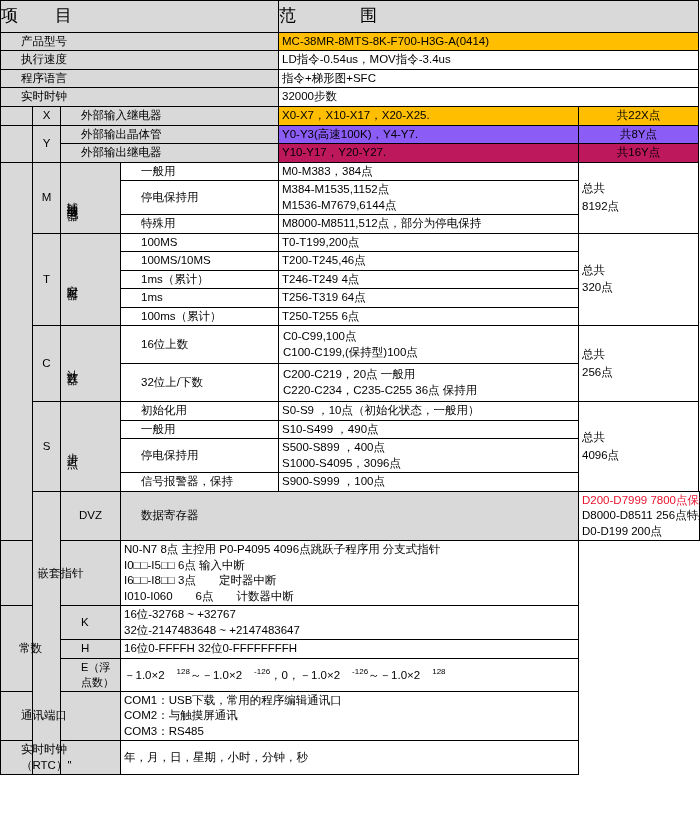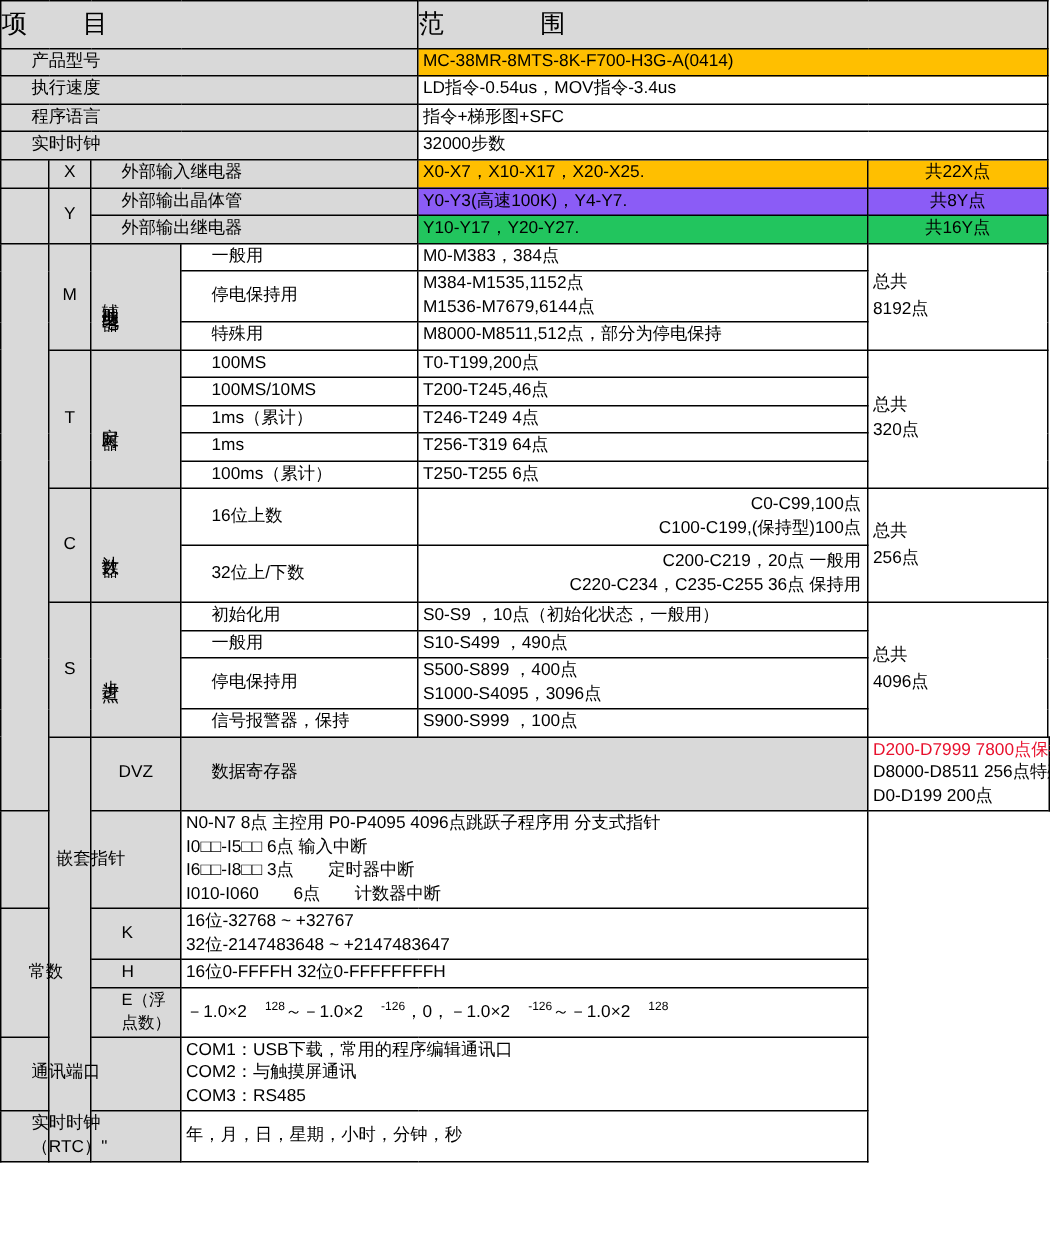--- a/index.html
+++ b/index.html
@@ -7,26 +7,26 @@
   #sheet{width:700px;height:834px;position:relative;box-sizing:border-box;}
   table{border-collapse:collapse;width:700px;table-layout:fixed;}
   td{border:1px solid #000;font-size:11.5px;color:#000;padding:1px 3px;vertical-align:middle;line-height:1.35;}
   .hdr{font-size:17px;text-align:left;letter-spacing:10px;padding:4px 0;font-family:"Liberation Serif","DejaVu Serif",serif;}
   .lbl{padding-left:20px;}
   .ctr{text-align:center;}
   .vmid{text-align:center;vertical-align:middle;}
   .grey{background:#d9d9d9;}
   .or1{background:#ffbf00;}
   .or2{background:#8b5cf6;}
-  .yel{background:#22c55e;}
+  .yel{background:#be185d;}
   .red{color:#e8112d;}
   .sub{font-size:11px;}
   .v-lbl{writing-mode:vertical-rl;text-orientation:upright;letter-spacing:2px;}
   .tot{line-height:1.5;}
-  .cellpad{padding:3px 4px;text-align:right;}
+  .cellpad{padding:3px 4px;}
   .lines div{white-space:nowrap;}
   sup{font-size:8px;padding-left:12px;}
 </style>
 </head>
 <body>
 
 <div id="sheet">
 <table>
   <colgroup>
     <col style="width:32px">

